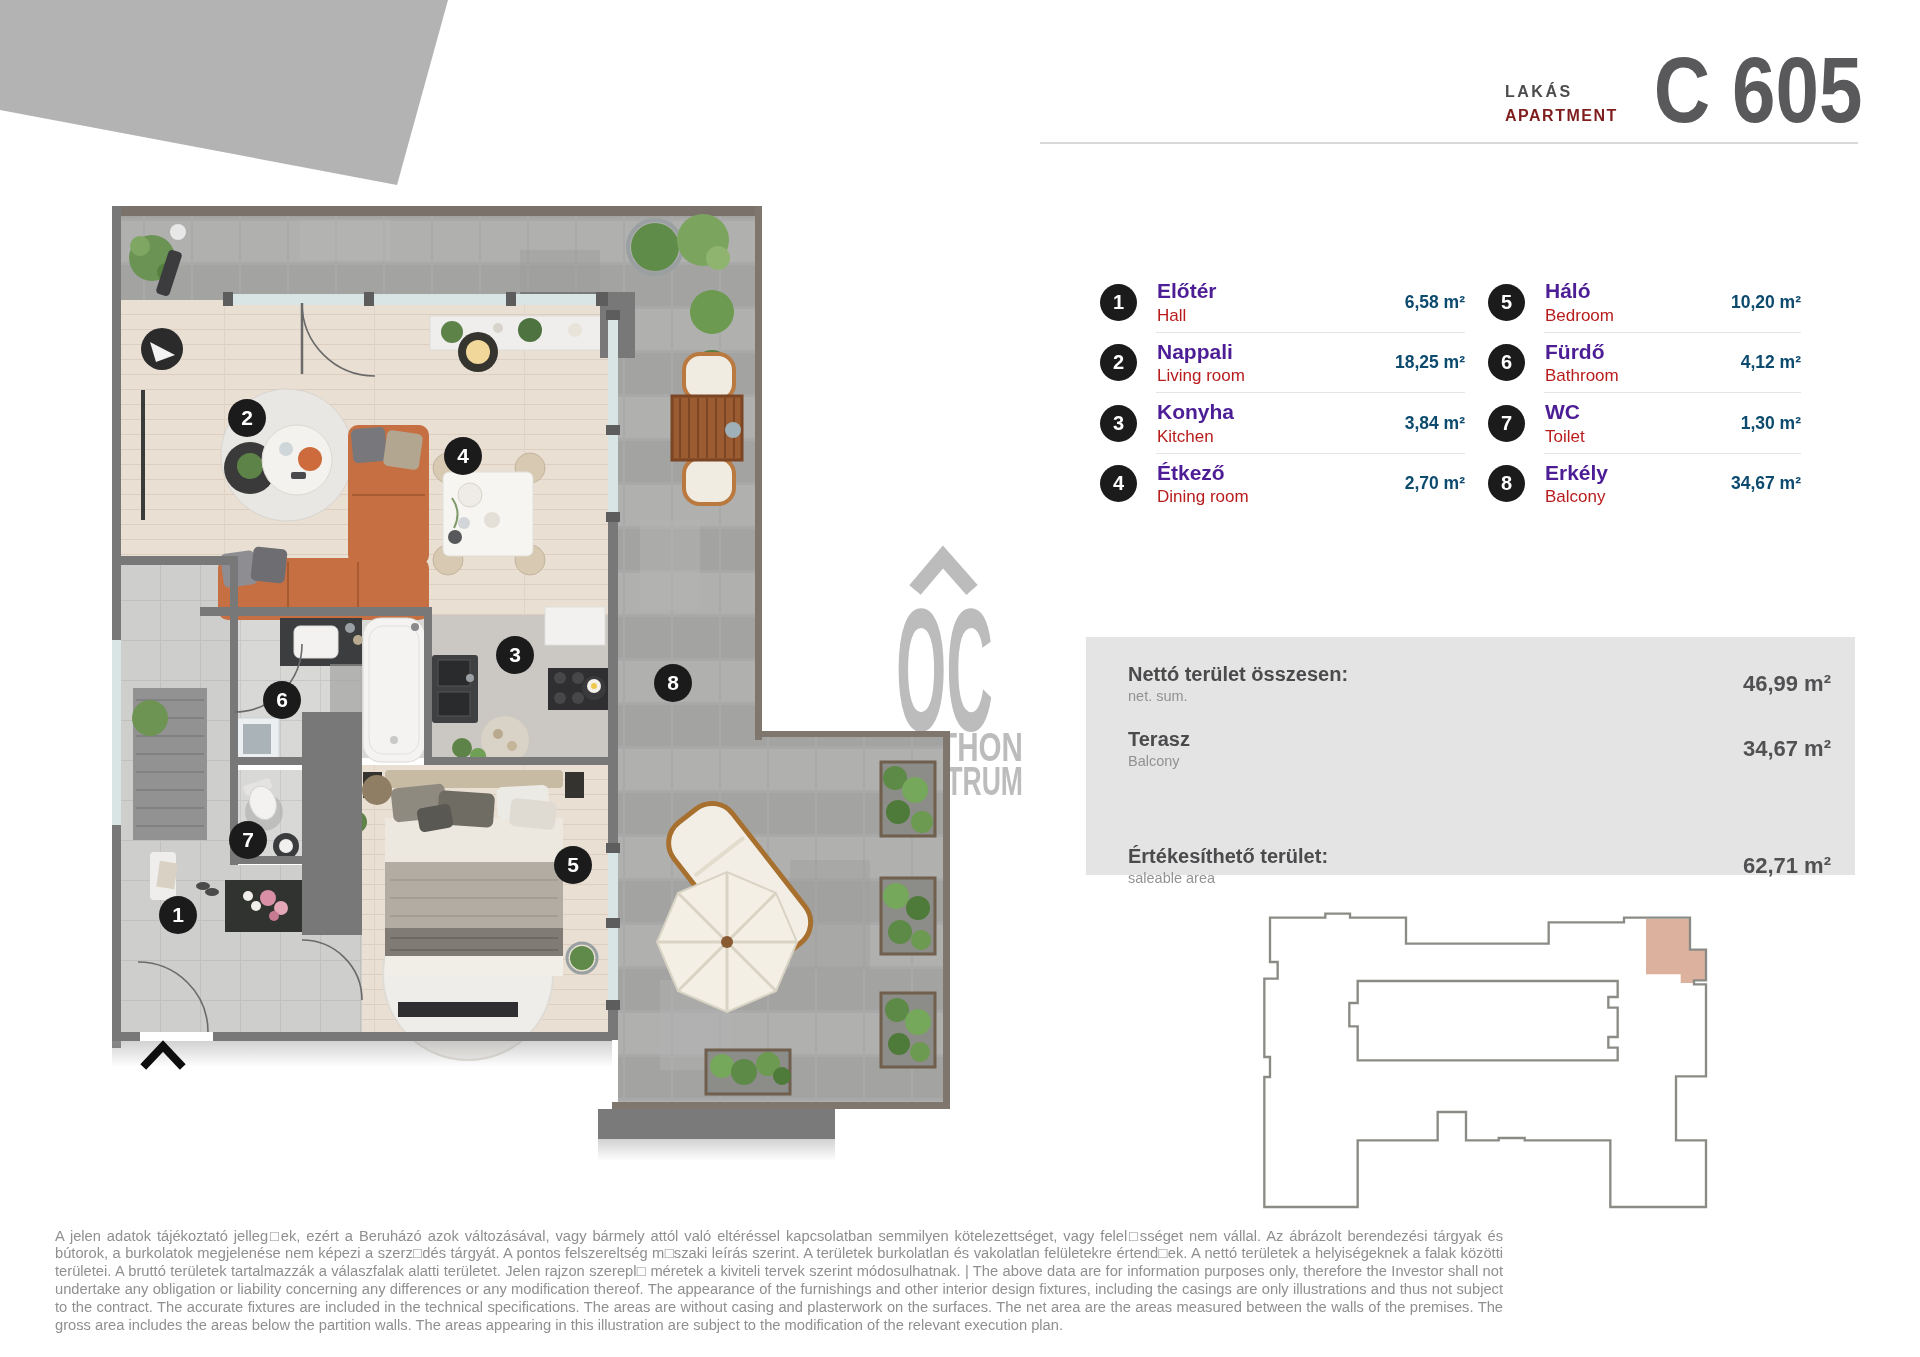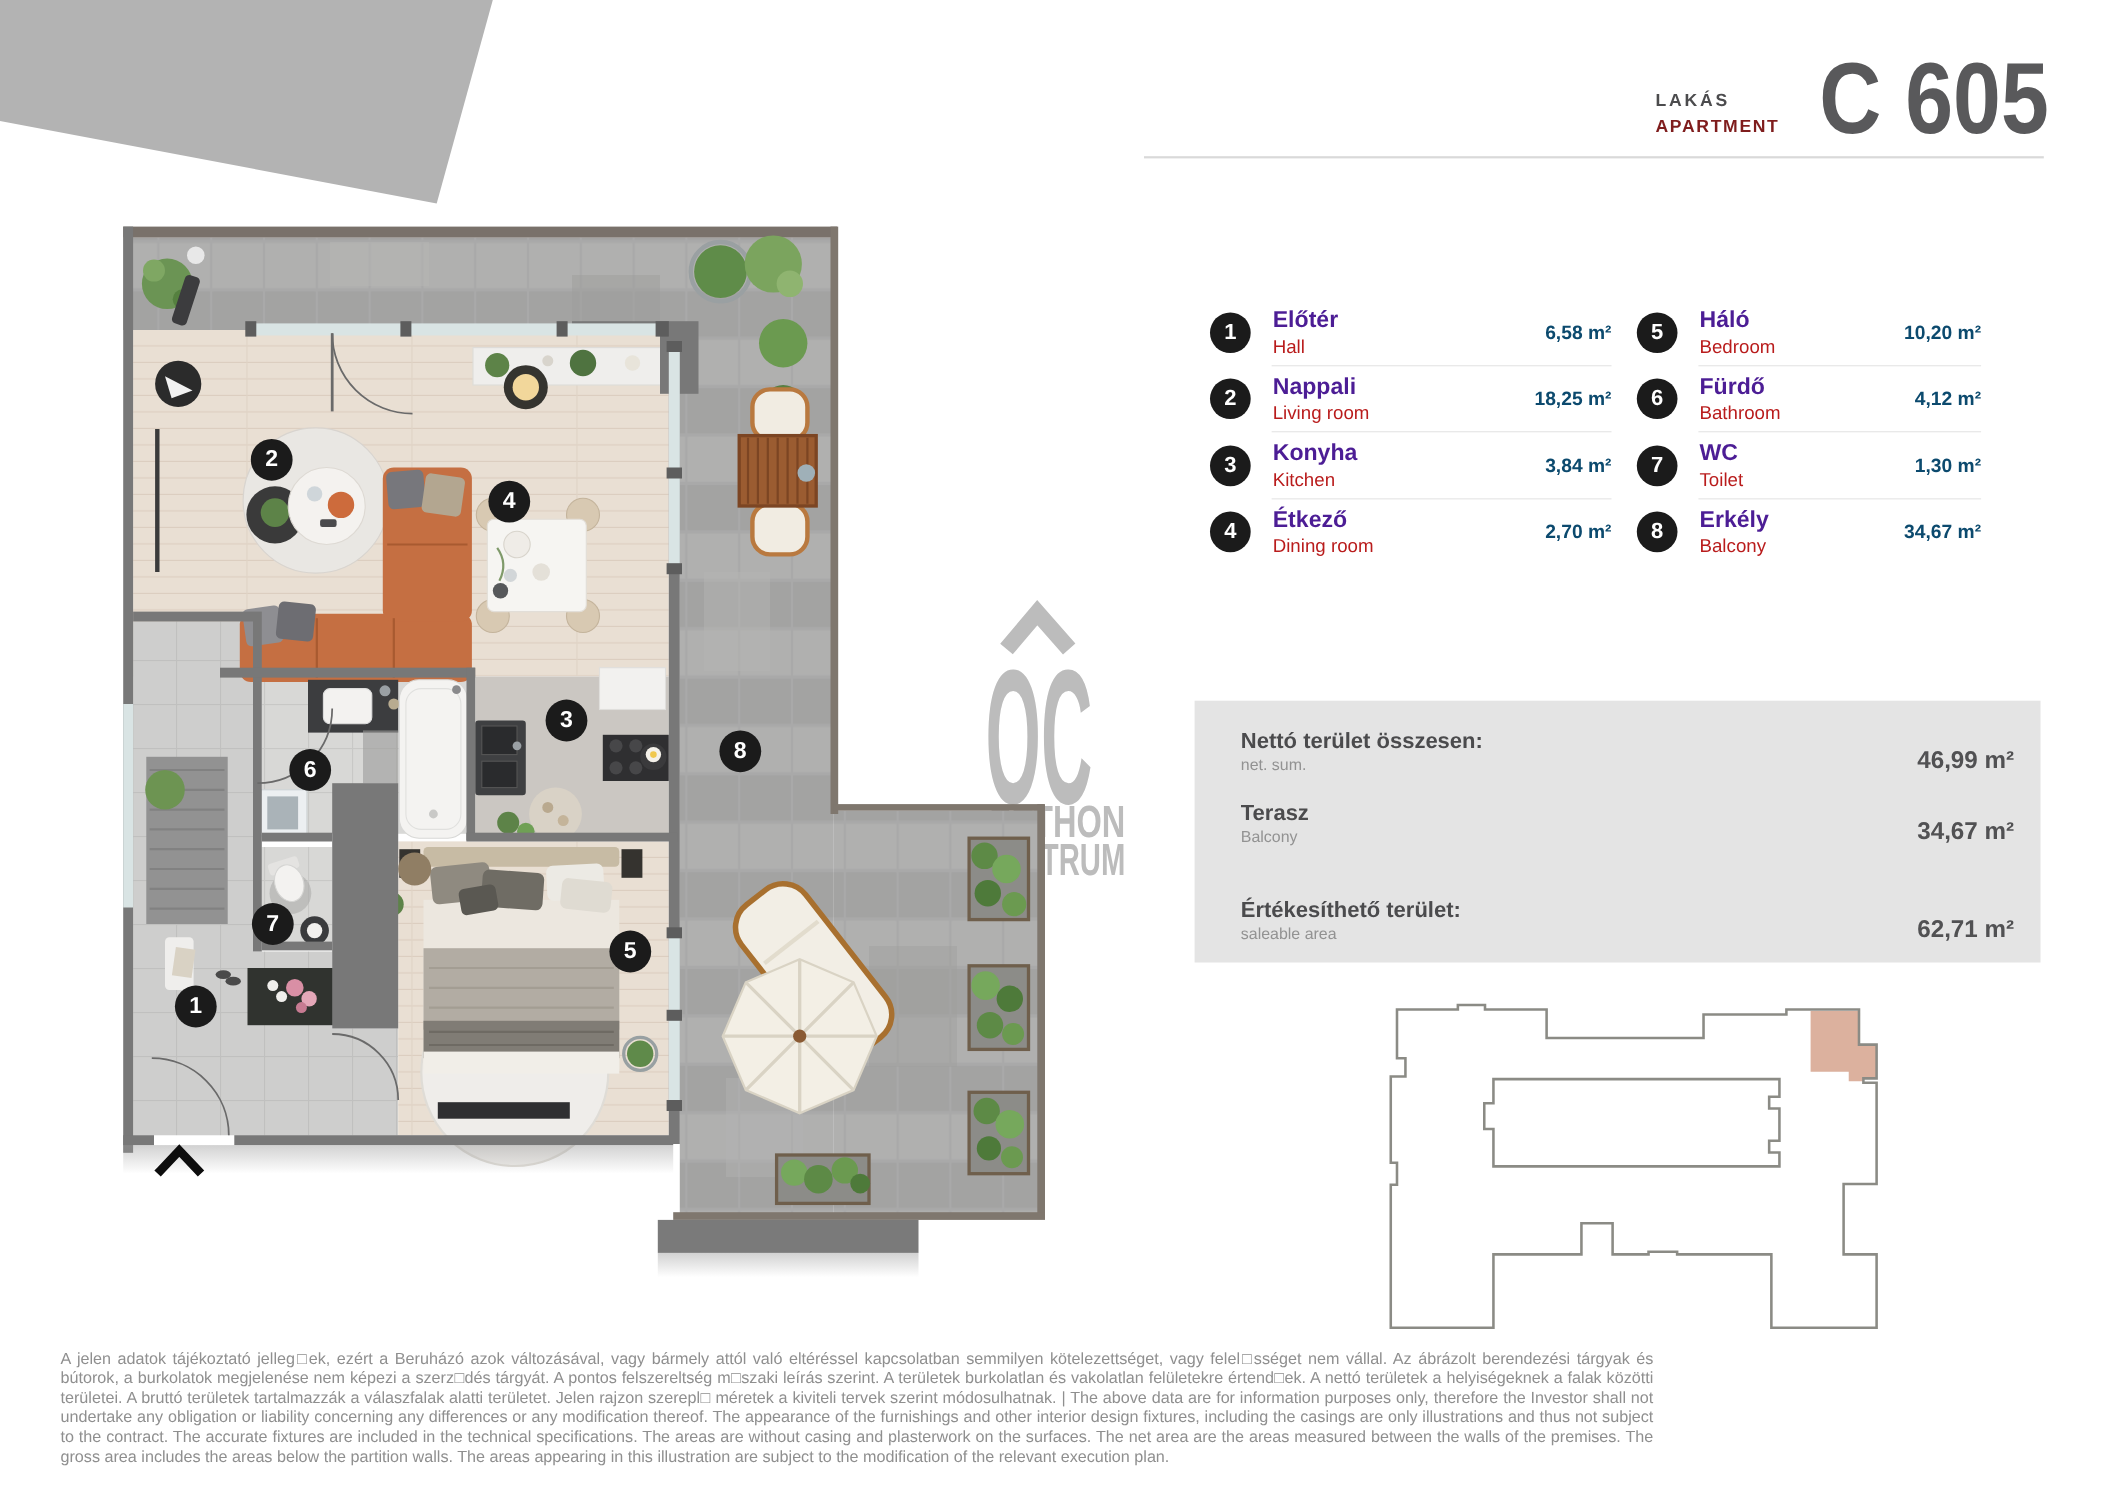--- a/index.html
+++ b/index.html
@@ -22,25 +22,25 @@
   .ncirc{width:37px;height:37px;border-radius:50%;background:#1b1b1b;color:#fff;
          display:flex;align-items:center;justify-content:center;
          font-size:20px;font-weight:bold;flex:0 0 37px;}
   .rname{margin-left:20px;line-height:1.15;}
   .rname .hu{font-size:21px;font-weight:bold;color:#4c1d95;}
   .rname .en{font-size:17px;color:#b91c1c;margin-top:2px;}
   .rarea{margin-left:auto;font-size:17.5px;font-weight:bold;color:#0c4a6e;white-space:nowrap;}
   
   .sumbox{left:1086px;top:637px;width:769px;height:238px;background:#e4e4e4;
           box-sizing:border-box;padding:26px 24px 0 42px;}
-  .sumrow{display:flex;align-items:flex-end;}
+  .sumrow{display:flex;align-items:center;}
   .sumrow .lab .hu{font-size:20px;font-weight:bold;color:#4b4b4d;line-height:1.1;}
   .sumrow .lab .en{font-size:14.5px;color:#929292;margin-top:3px;}
   .sumrow .val{margin-left:auto;font-size:22px;font-weight:bold;color:#515153;white-space:nowrap;}
-  .mb24{margin-bottom:24px;} .mb48{margin-bottom:48px;}
+  .mb24{margin-bottom:24px;} .mb48{margin-bottom:76px;}
   
   .disc{left:55px;top:1213px;width:1448px;font-size:14.7px;line-height:17.8px;
         color:#8f8f8f;text-align:justify;}
   
   .badge{width:38px;height:38px;border-radius:50%;background:#1b1b1b;color:#fff;
          display:flex;align-items:center;justify-content:center;font-size:21px;
          font-weight:bold;z-index:5;}
   svg{display:block;}
   .plan-svg{left:0;top:0;z-index:2;}
   .wm-svg{left:880px;top:540px;z-index:1;}

